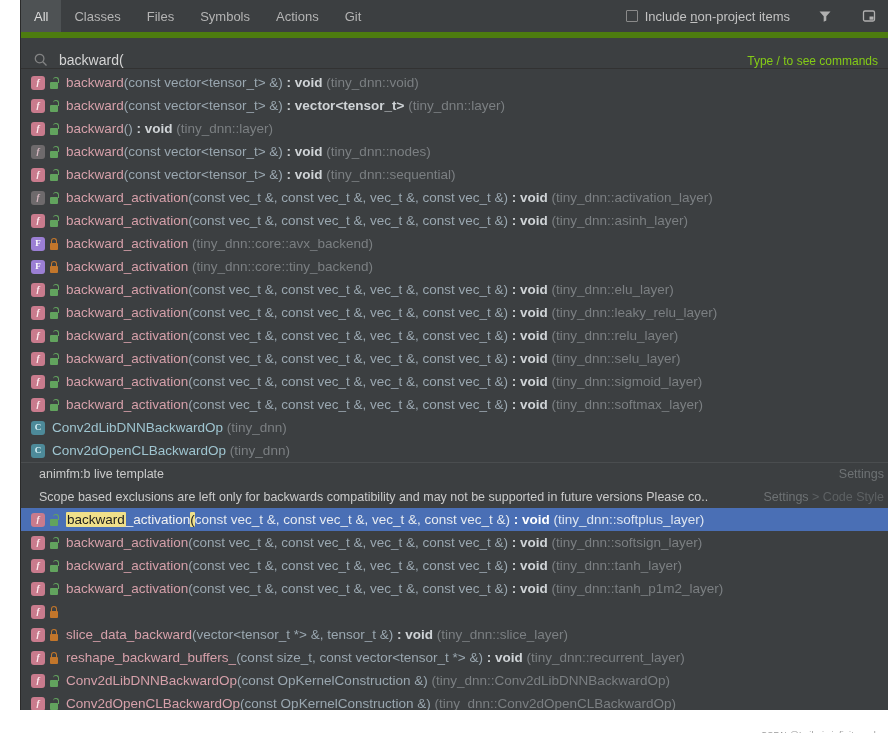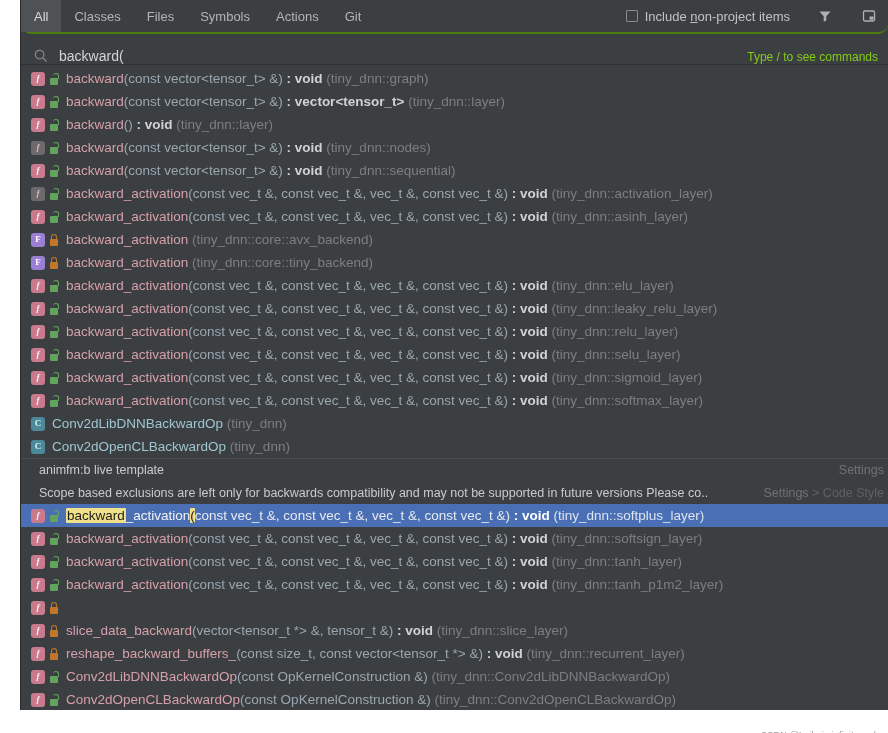--- a/index.html
+++ b/index.html
@@ -17,23 +17,22 @@
     display:flex;flex-direction:column;
     box-sizing:border-box;
     border-left:1px solid #2b2b2b;
   }
 
   
   .tabbar{
     height:32px;min-height:32px;
     background:#3c3f41;
     display:flex;align-items:stretch;
-    border-bottom:2px solid #4d7c0f;
+    border-bottom:6px solid #4d7c0f;
     position:relative;
-    border-radius:10px;
   }
   .tabs{display:flex;align-items:stretch;}
   .tab{
     display:flex;align-items:center;
     padding:0 13px;
     font-size:13px;color:#b4b4b4;
     cursor:default;white-space:nowrap;
   }
   .tab.selected{background:#4e5254;color:#dcdcdc;}
   .tabbar-right{
@@ -179,21 +178,21 @@
 
   <div class="results">
       <div class="row">
         <div class="icons">
           <span class="badge fn">f</span>
           <span class="lock open">
             <span class="shackle"></span>
             <span class="body"></span>
           </span>
         </div>
-        <span class="rtext"><span class="t-main">backward</span><span class="t-sig">(const vector&lt;tensor_t&gt; &amp;)</span><span class="t-ret"> : void</span><span class="t-ns"> (tiny_dnn::graph)</span></span>
+        <span class="rtext"><span class="t-main">backward</span><span class="t-sig">(const vector&lt;tensor_t&gt; &amp;)</span><span class="t-ret"> : void</span><span class="t-ns"> (tiny_dnn::void)</span></span>
       </div>
       <div class="row">
         <div class="icons">
           <span class="badge fn">f</span>
           <span class="lock open">
             <span class="shackle"></span>
             <span class="body"></span>
           </span>
         </div>
         <span class="rtext"><span class="t-main">backward</span><span class="t-sig">(const vector&lt;tensor_t&gt; &amp;)</span><span class="t-ret"> : vector&lt;tensor_t&gt;</span><span class="t-ns"> (tiny_dnn::layer)</span></span>

